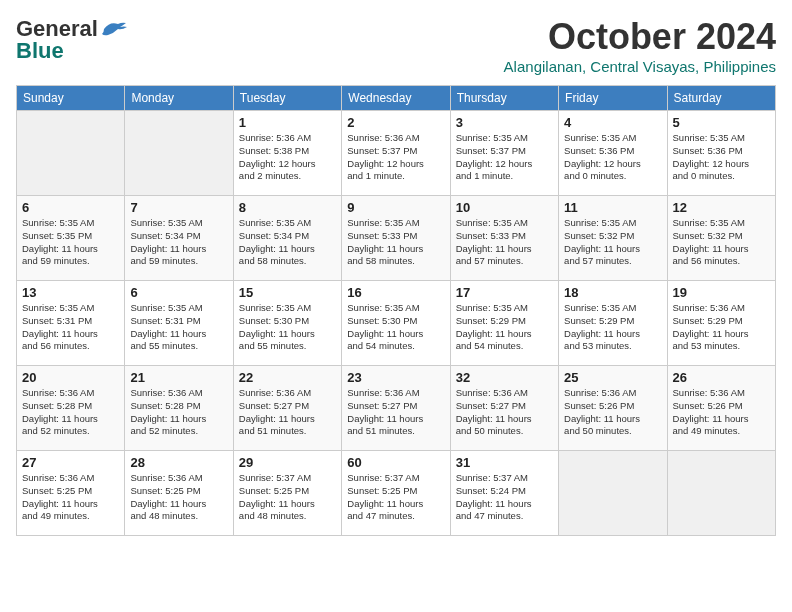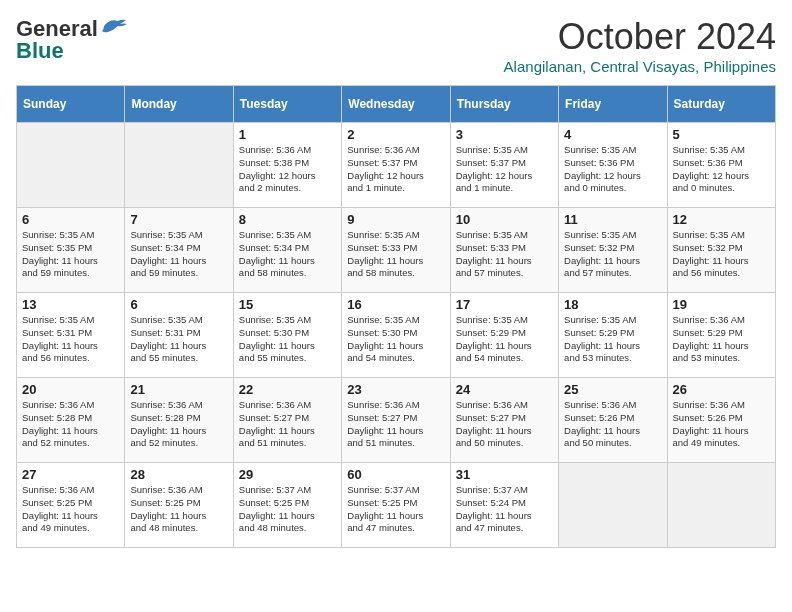--- a/index.html
+++ b/index.html
@@ -16,46 +16,47 @@
       align-items: flex-start;
       margin-bottom: 10px;
     }
     .logo {
       display: flex;
       flex-direction: column;
       align-items: flex-start;
     }
     .logo-row {
       display: flex;
+      align-items: center;
       gap: 2px;
     }
     .title-block {
       text-align: right;
     }
     .month-title {
       font-size: 36px;
-      font-weight: normal;
+      font-weight: bold;
       color: #333;
     }
     .location-title {
       font-size: 15px;
       color: #0f766e;
     }
     table {
       width: 100%;
       border-collapse: collapse;
       table-layout: fixed;
     }
     th {
       background-color: #3d7ebf;
       color: #fff;
       text-align: left;
-      padding: 11px 6px;
+      padding: 5px 6px;
       font-size: 12px;
-      font-weight: bold;
+      font-weight: normal;
       border: 1px solid #ccc;
     }
     td {
       vertical-align: top;
       border: 1px solid #ccc;
       padding: 4px 5px;
       height: 85px;
       background: #fff;
     }
     td.empty {
@@ -207,21 +208,21 @@
         </td>
         <td>
           <span class="day-num">22</span>
           <div class="day-info">Sunrise: 5:36 AM<br>Sunset: 5:27 PM<br>Daylight: 11 hours<br>and 51 minutes.</div>
         </td>
         <td>
           <span class="day-num">23</span>
           <div class="day-info">Sunrise: 5:36 AM<br>Sunset: 5:27 PM<br>Daylight: 11 hours<br>and 51 minutes.</div>
         </td>
         <td>
-          <span class="day-num">24</span>
+          <span class="day-num">32</span>
           <div class="day-info">Sunrise: 5:36 AM<br>Sunset: 5:27 PM<br>Daylight: 11 hours<br>and 50 minutes.</div>
         </td>
         <td>
           <span class="day-num">25</span>
           <div class="day-info">Sunrise: 5:36 AM<br>Sunset: 5:26 PM<br>Daylight: 11 hours<br>and 50 minutes.</div>
         </td>
         <td>
           <span class="day-num">26</span>
           <div class="day-info">Sunrise: 5:36 AM<br>Sunset: 5:26 PM<br>Daylight: 11 hours<br>and 49 minutes.</div>
         </td>

